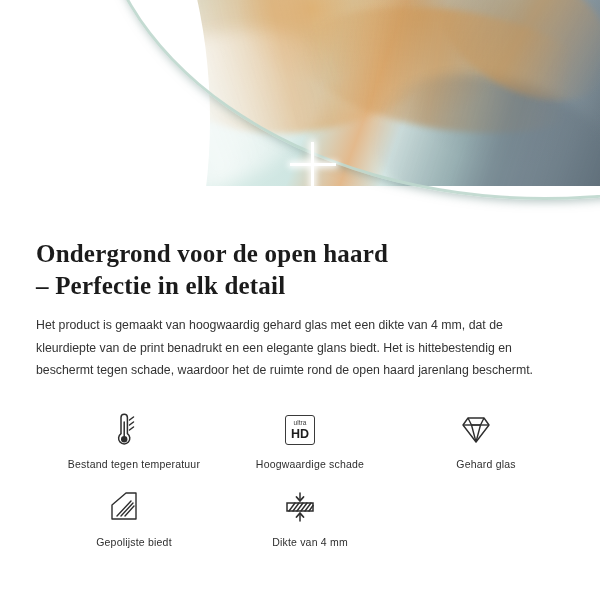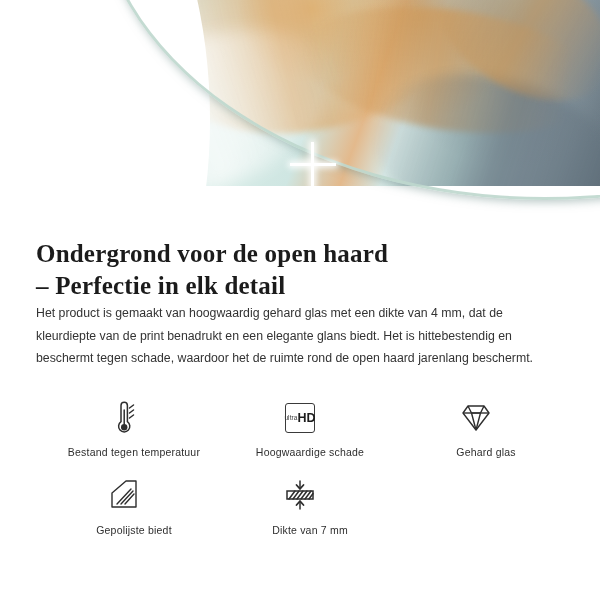--- a/index.html
+++ b/index.html
@@ -105,21 +105,21 @@
     margin-top: 22px;
     font-family: "Liberation Serif", serif;
     font-size: 25px;
     line-height: 1.28;
     color: #1b1b1b;
     font-weight: 700;
     letter-spacing: .2px;
   }
   .headline .line2 { display: block; }
   .body-copy {
-    margin-top: 0;
+    margin-top: 12px;
     font-size: 12.3px;
     line-height: 1.85;
     color: #333333;
     max-width: 530px;
   }
 
   
   .features {
     margin-top: 26px;
     display: grid;
@@ -145,21 +145,21 @@
     color: #2e2e2e;
     letter-spacing: .2px;
     padding-left: 20px;
   }
   svg { display: block; }
   .ultrahd-box {
     width: 30px; height: 30px;
     border: 1.6px solid #3a3a3a;
     border-radius: 3px;
     display: flex;
-    flex-direction: row;
+    flex-direction: column;
     align-items: center;
     justify-content: center;
     line-height: 1;
   }
   .ultrahd-box .u1 { font-size: 6.5px; color: #3a3a3a; letter-spacing: .1px; }
   .ultrahd-box .u2 { font-size: 12.5px; font-weight: bold; color: #1c1c1c; margin-top: 1px; }
 </style>
 </head>
 <body>
 
@@ -256,18 +256,18 @@
               <line x1="13" y1="20" x2="19" y2="12"></line>
               <line x1="17" y1="20" x2="23" y2="12"></line>
               <line x1="21" y1="20" x2="27" y2="12"></line>
               <line x1="25" y1="20" x2="31" y2="12"></line>
               <line x1="29" y1="20" x2="33" y2="14.5"></line>
               <path d="M20 30 V23"></path>
               <path d="M16.5 26 L20 22.2 L23.5 26" stroke-width="1.8"></path>
             </g>
           </svg>
         </div>
-        <div class="feature-label">Dikte van 7 mm</div>
+        <div class="feature-label">Dikte van 4 mm</div>
       </div>
 
     </div>
   </div>
 </div>
 
 </body></html>

